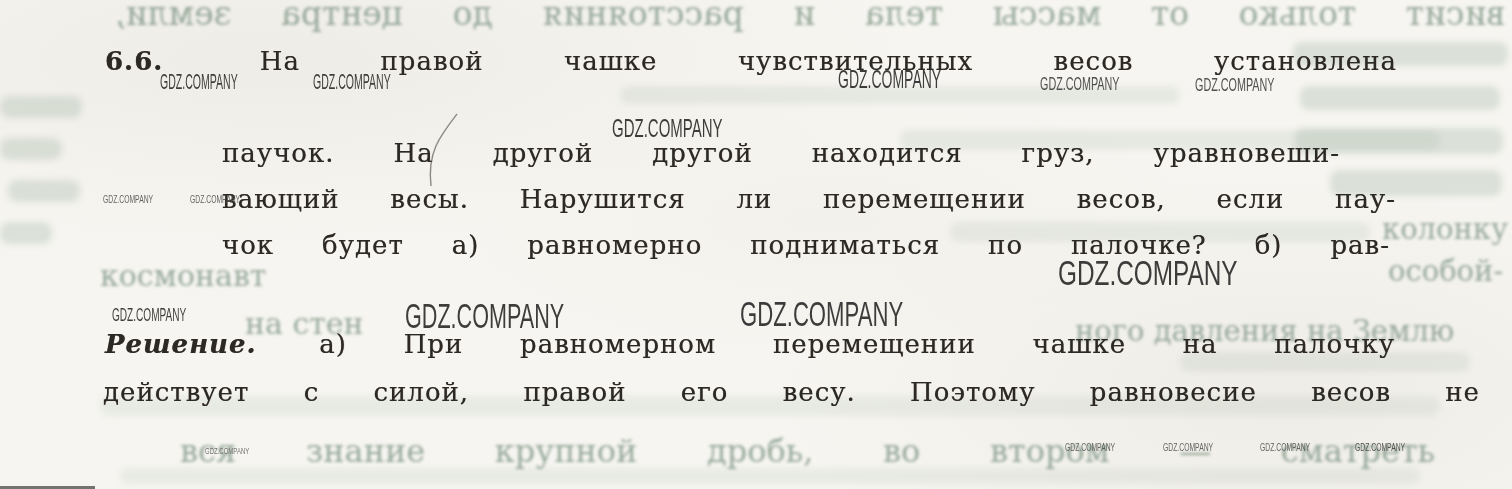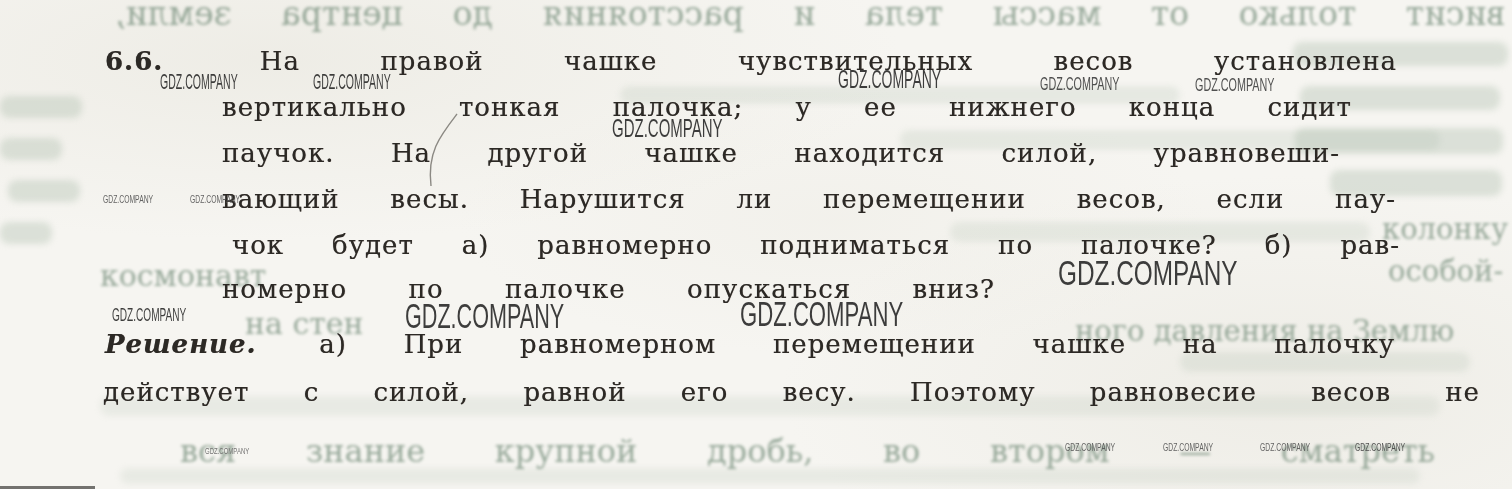--- a/index.html
+++ b/index.html
@@ -79,31 +79,29 @@
   <div class="ghost justify" style="left:180px;top:432px;width:1255px;font-size:32px">вся знание крупной дробь, во втором — сматреть</div>
 
   <svg class="scratch" style="left:420px;top:112px" width="48" height="78" viewBox="0 0 48 78">
     <path d="M37,2 C20,24 7,40 11,74" fill="none" stroke="#55514b" stroke-width="1.4" opacity="0.65"></path>
   </svg>
 
   <div class="line" style="left:105px;top:47px;width:1292px">
     <span class="num">6.6.</span>
     <span>На правой чашке чувствительных весов установлена</span>
   </div>
-  <div class="line" style="left:222px;top:93px;width:1130px">вертикально тонкая палочка; у ее нижнего конца сидит</div>
-  <div class="line" style="left:222px;top:139px;width:1118px">паучок. На другой чашке находится силой, уравновеши-</div>
+  <div class="line" style="left:222px;top:139px;width:1118px">паучок. На другой другой находится груз, уравновеши-</div>
   <div class="line" style="left:222px;top:185px;width:1174px">вающий весы. Нарушится ли перемещении весов, если пау-</div>
-  <div class="line" style="left:232px;top:231px;width:1168px">чок будет а) равномерно подниматься по палочке? б) рав-</div>
-  <div class="line" style="left:222px;top:275px;width:773px">номерно по палочке опускаться вниз?</div>
+  <div class="line" style="left:222px;top:231px;width:1168px">чок будет а) равномерно подниматься по палочке? б) рав-</div>
 
   <div class="line" style="left:105px;top:330px;width:1290px">
     <span class="sol">Решение.</span>
     <span>а) При равномерном перемещении чашке на палочку</span>
   </div>
-  <div class="line" style="left:103px;top:378px;width:1377px">действует с силой, равной его весу. Поэтому равновесие весов не</div>
+  <div class="line" style="left:103px;top:378px;width:1377px">действует с силой, правой его весу. Поэтому равновесие весов не</div>
 
   <div class="wm" style="left:160px;top:70px;font-size:17px;transform:scale(.62,1.28)">GDZ.COMPANY</div>
   <div class="wm" style="left:313px;top:70px;font-size:17px;transform:scale(.62,1.28)">GDZ.COMPANY</div>
   <div class="wm" style="left:838px;top:65px;font-size:20px;transform:scale(.70,1.28)">GDZ.COMPANY</div>
   <div class="wm" style="left:1040px;top:74px;font-size:14px;transform:scale(.77,1.25);color:#333">GDZ.COMPANY</div>
   <div class="wm" style="left:1195px;top:75px;font-size:14px;transform:scale(.77,1.25);color:#333">GDZ.COMPANY</div>
   <div class="wm" style="left:612px;top:114px;font-size:20px;transform:scale(.75,1.28)">GDZ.COMPANY</div>
   <div class="wm light" style="left:103px;top:193px;font-size:8.5px;transform:scale(.80,1.2)">GDZ.COMPANY</div>
   <div class="wm light" style="left:190px;top:193px;font-size:8.5px;transform:scale(.80,1.2)">GDZ.COMPANY</div>
   <div class="wm" style="left:1058px;top:253px;font-size:28px;transform:scale(.87,1.28)">GDZ.COMPANY</div>

